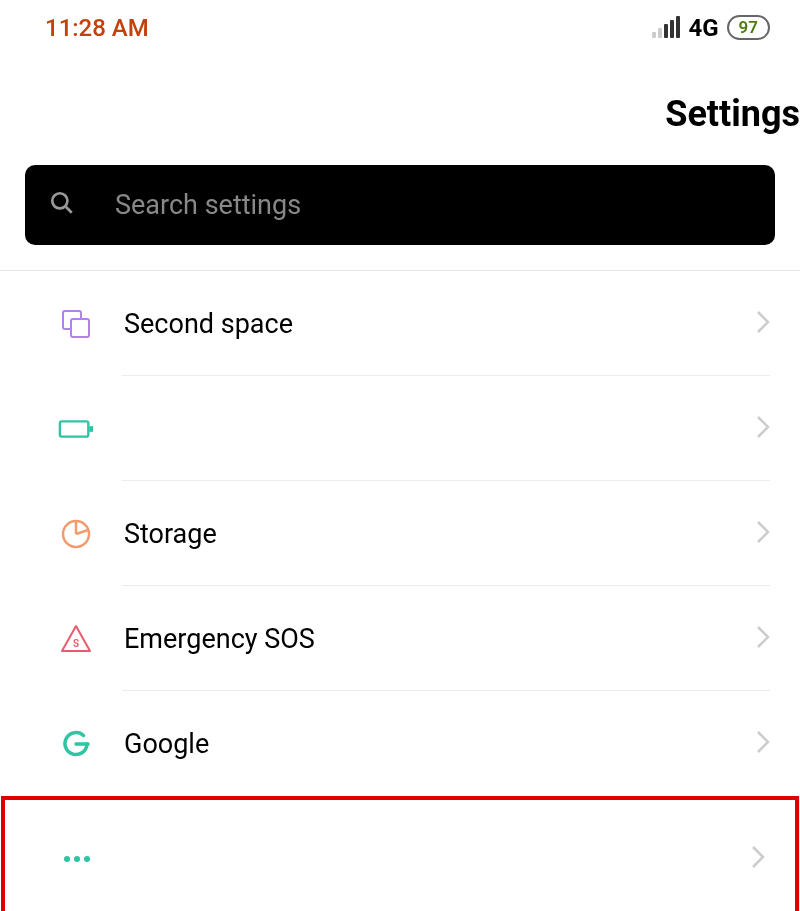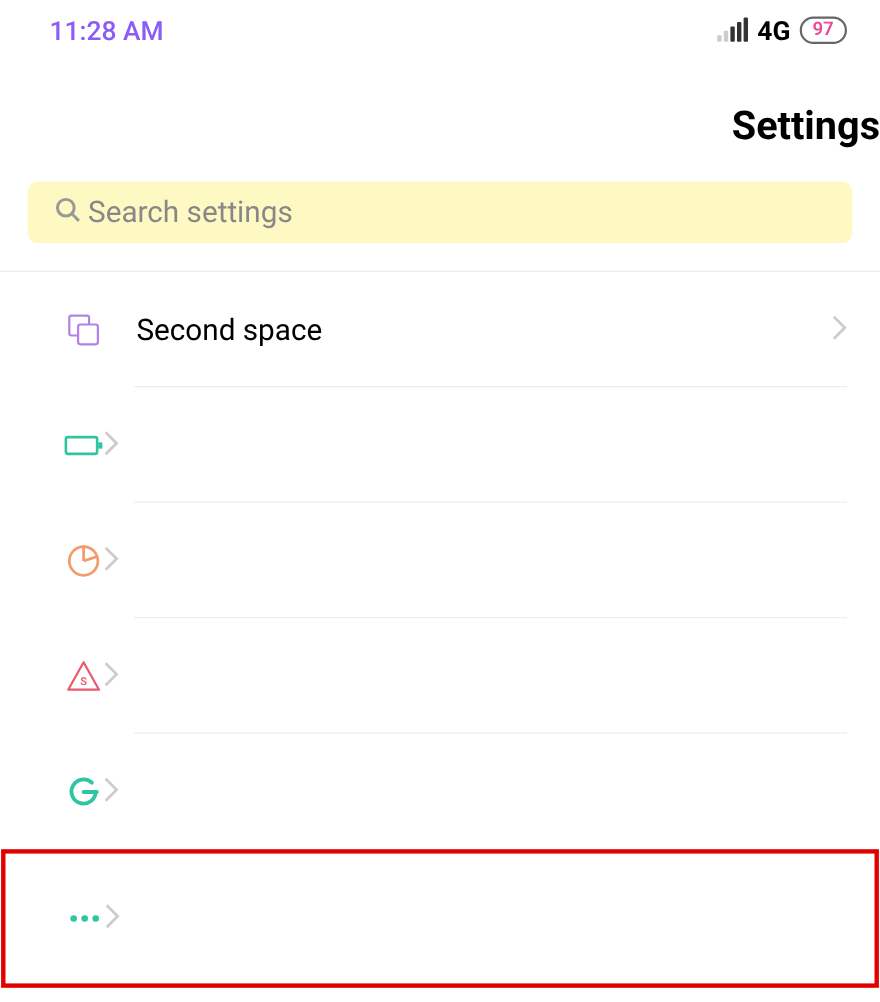--- a/index.html
+++ b/index.html
@@ -17,21 +17,21 @@
     .status-bar {
       display: flex;
       justify-content: space-between;
       align-items: center;
       padding: 10px 30px 10px 45px;
       height: 55px;
     }
     .status-time {
       font-size: 24px;
       font-weight: 500;
-      color: #8b5cf6;
+      color: #c2410c;
     }
     .status-right {
       display: flex;
       align-items: center;
       gap: 8px;
     }
     .signal-bars {
       display: flex;
       align-items: flex-end;
       gap: 2px;
@@ -49,60 +49,61 @@
       font-size: 24px;
       font-weight: 700;
       color: #000;
     }
     .battery {
       border: 2.5px solid #666;
       border-radius: 14px;
       padding: 2px 10px;
       font-size: 17px;
       font-weight: 600;
-      color: #ec4899;
+      color: #4d7c0f;
       line-height: 1;
     }
     .page-title {
       text-align: right;
       font-size: 36px;
       font-weight: 700;
       color: #000;
       padding: 38px 0 30px 0;
     }
     .search-wrap {
       padding: 0 25px 25px 25px;
     }
     .search-box {
-      background: #fef9c3;
+      background: #000000;
       border-radius: 10px;
       display: flex;
       align-items: center;
       padding: 0 24px;
-      height: 56px;
-      gap: 5px;
+      height: 80px;
+      gap: 40px;
     }
     .search-icon {
       flex-shrink: 0;
     }
     .search-placeholder {
       font-size: 27px;
       color: #888;
     }
     .divider-full {
       height: 1px;
       background: #e8e8e8;
       width: 100%;
     }
     .list-item {
       display: flex;
       align-items: center;
       height: 105px;
       padding: 0 30px 0 58px;
       position: relative;
+      justify-content: space-between;
     }
     .item-icon {
       width: 36px;
       height: 36px;
       flex-shrink: 0;
       display: flex;
       align-items: center;
       justify-content: center;
     }
     .item-label {
@@ -199,50 +200,53 @@
 
 <div class="list-item">
   <span class="item-icon">
     <svg width="32" height="32" viewBox="0 0 32 32" fill="none" stroke="#f29b6c" stroke-width="2.5">
       <circle cx="16" cy="16" r="13"></circle>
       <path d="M 16 3 A 13 13 0 0 1 27.5 10" stroke="none"></path>
       <line x1="16" y1="16" x2="16" y2="3"></line>
       <line x1="16" y1="16" x2="28" y2="12"></line>
     </svg>
   </span>
+  <span class="item-label">Storage</span>
   <span class="chevron">
     <svg width="14" height="24" viewBox="0 0 14 24" fill="none" stroke="#ccc" stroke-width="2.5">
         <polyline points="2,2 12,12 2,22"></polyline>
       </svg>
   </span>
   <div class="item-divider"></div>
 </div>
 
 <div class="list-item">
   <span class="item-icon">
     <svg width="34" height="32" viewBox="0 0 34 32" fill="none" stroke="#e85a6c" stroke-width="2">
       <path d="M 17 3 L 31 28 L 3 28 Z" stroke-linejoin="round"></path>
       <text x="17" y="24" font-size="10" fill="#e85a6c" stroke="none" text-anchor="middle" font-weight="600">S</text>
     </svg>
   </span>
+  <span class="item-label">Emergency SOS</span>
   <span class="chevron">
     <svg width="14" height="24" viewBox="0 0 14 24" fill="none" stroke="#ccc" stroke-width="2.5">
         <polyline points="2,2 12,12 2,22"></polyline>
       </svg>
   </span>
   <div class="item-divider"></div>
 </div>
 
 <div class="list-item">
   <span class="item-icon">
     <svg width="30" height="30" viewBox="0 0 30 30" fill="none" stroke="#2fc4a2" stroke-width="3.5">
       <path d="M 26 15 A 11 11 0 1 1 22.5 6.5" stroke-linecap="round"></path>
       <line x1="15" y1="15" x2="27" y2="15" stroke-linecap="round"></line>
     </svg>
   </span>
+  <span class="item-label">Google</span>
   <span class="chevron">
     <svg width="14" height="24" viewBox="0 0 14 24" fill="none" stroke="#ccc" stroke-width="2.5">
         <polyline points="2,2 12,12 2,22"></polyline>
       </svg>
   </span>
 </div>
 
 <div class="highlight">
   <div class="list-item">
     <span class="item-icon">

